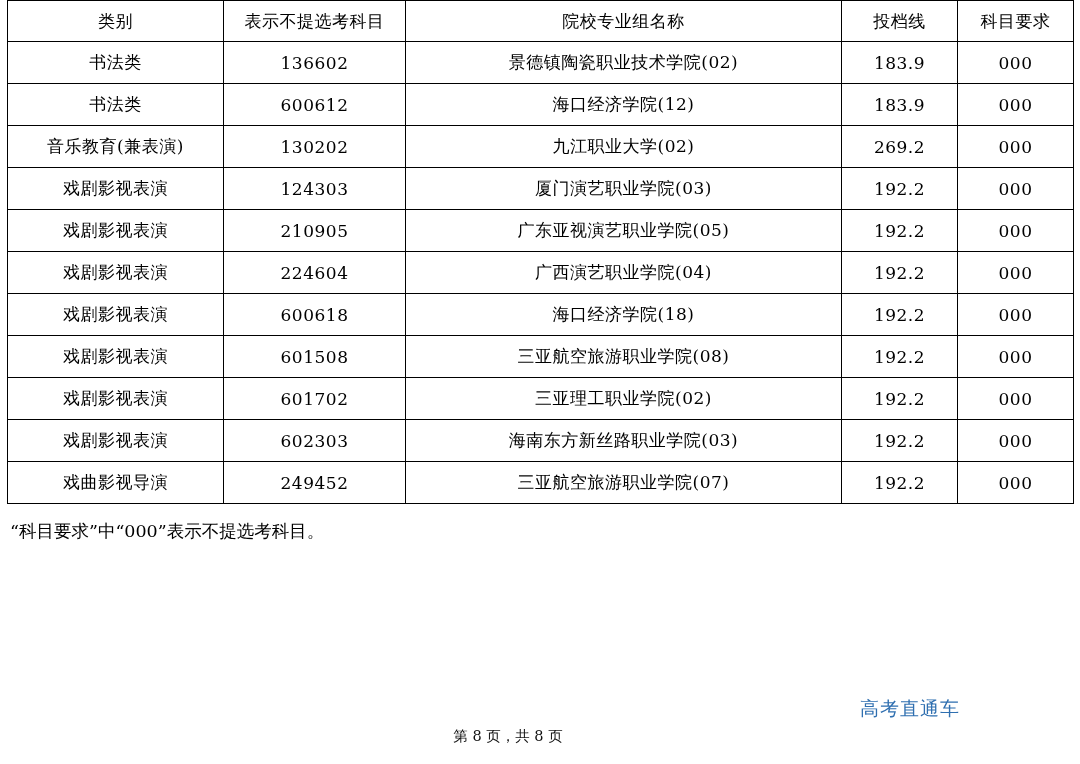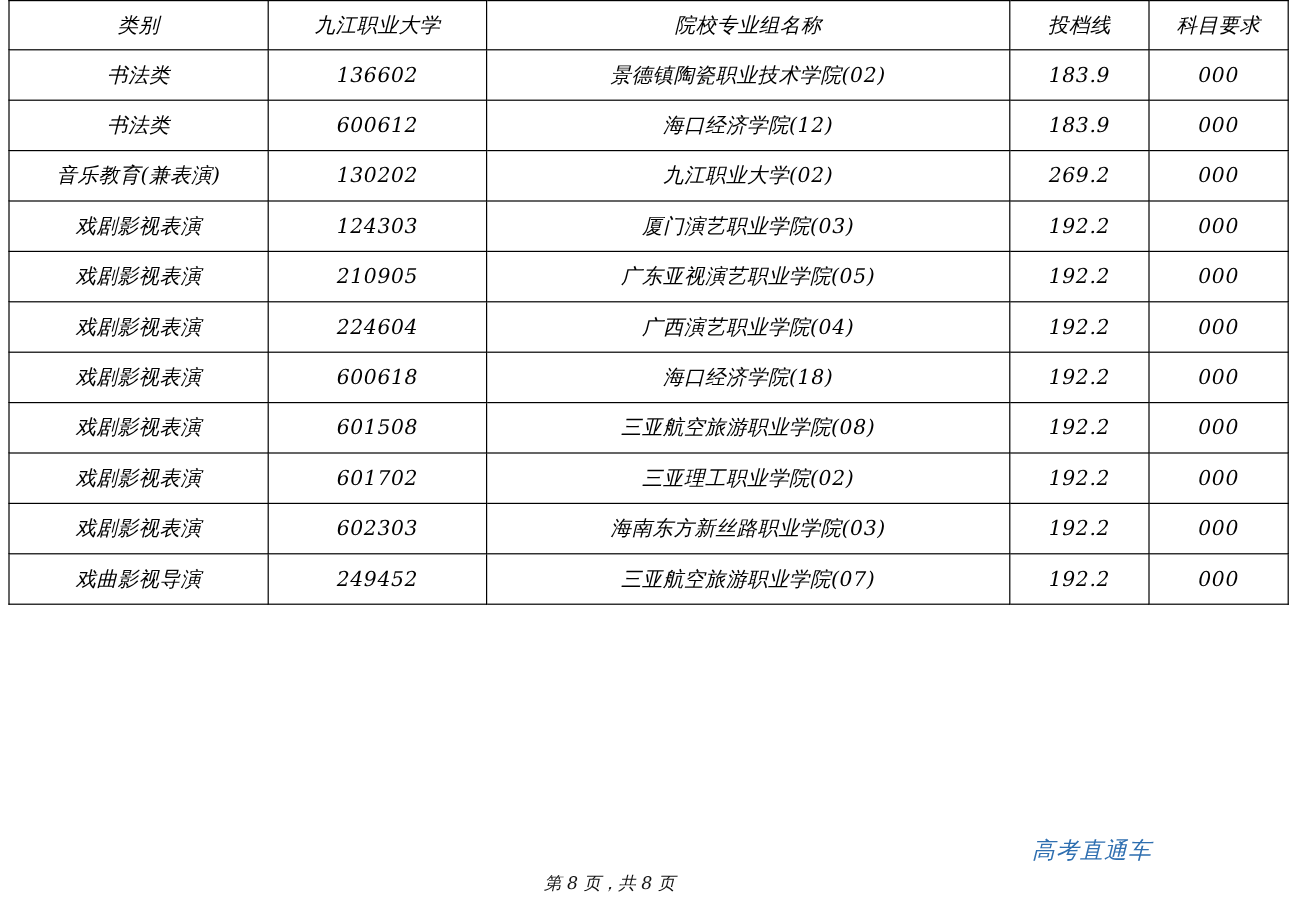--- a/index.html
+++ b/index.html
@@ -13,21 +13,20 @@
     font-family: "DejaVu Serif", "Liberation Serif", serif;
     color: #000000;
     position: relative;
     overflow: hidden;
   }
   .page {
     width: 984px;
     height: 764px;
     position: relative;
     box-sizing: border-box;
-    font-style: italic;
   }
   table.score-table {
     border-collapse: collapse;
     table-layout: fixed;
     margin: 0 0 0 7px;
     width: 1066px;
   }
   table.score-table th,
   table.score-table td {
     border: 1px solid #000000;
@@ -89,21 +88,21 @@
     <colgroup>
       <col class="c-category">
       <col class="c-code">
       <col class="c-name">
       <col class="c-score">
       <col class="c-subject">
     </colgroup>
     <thead>
       <tr>
         <th>类别</th>
-        <th>九江职业大学</th>
+        <th>表示不提选考科目</th>
         <th>院校专业组名称</th>
         <th>投档线</th>
         <th>科目要求</th>
       </tr>
     </thead>
     <tbody>
       <tr>
         <td>书法类</td>
         <td class="num">136602</td>
         <td>景德镇陶瓷职业技术学院(02)</td>
@@ -176,17 +175,18 @@
       <tr>
         <td>戏曲影视导演</td>
         <td class="num">249452</td>
         <td>三亚航空旅游职业学院(07)</td>
         <td class="num">192.2</td>
         <td class="num">000</td>
       </tr>
     </tbody>
   </table>
 
+  <div class="note">“科目要求”中“000”表示不提选考科目。</div>
 
   <div class="footer-page">第 8 页，共 8 页</div>
   <div class="watermark">高考直通车</div>
 
 </div>
 
 </body></html>

